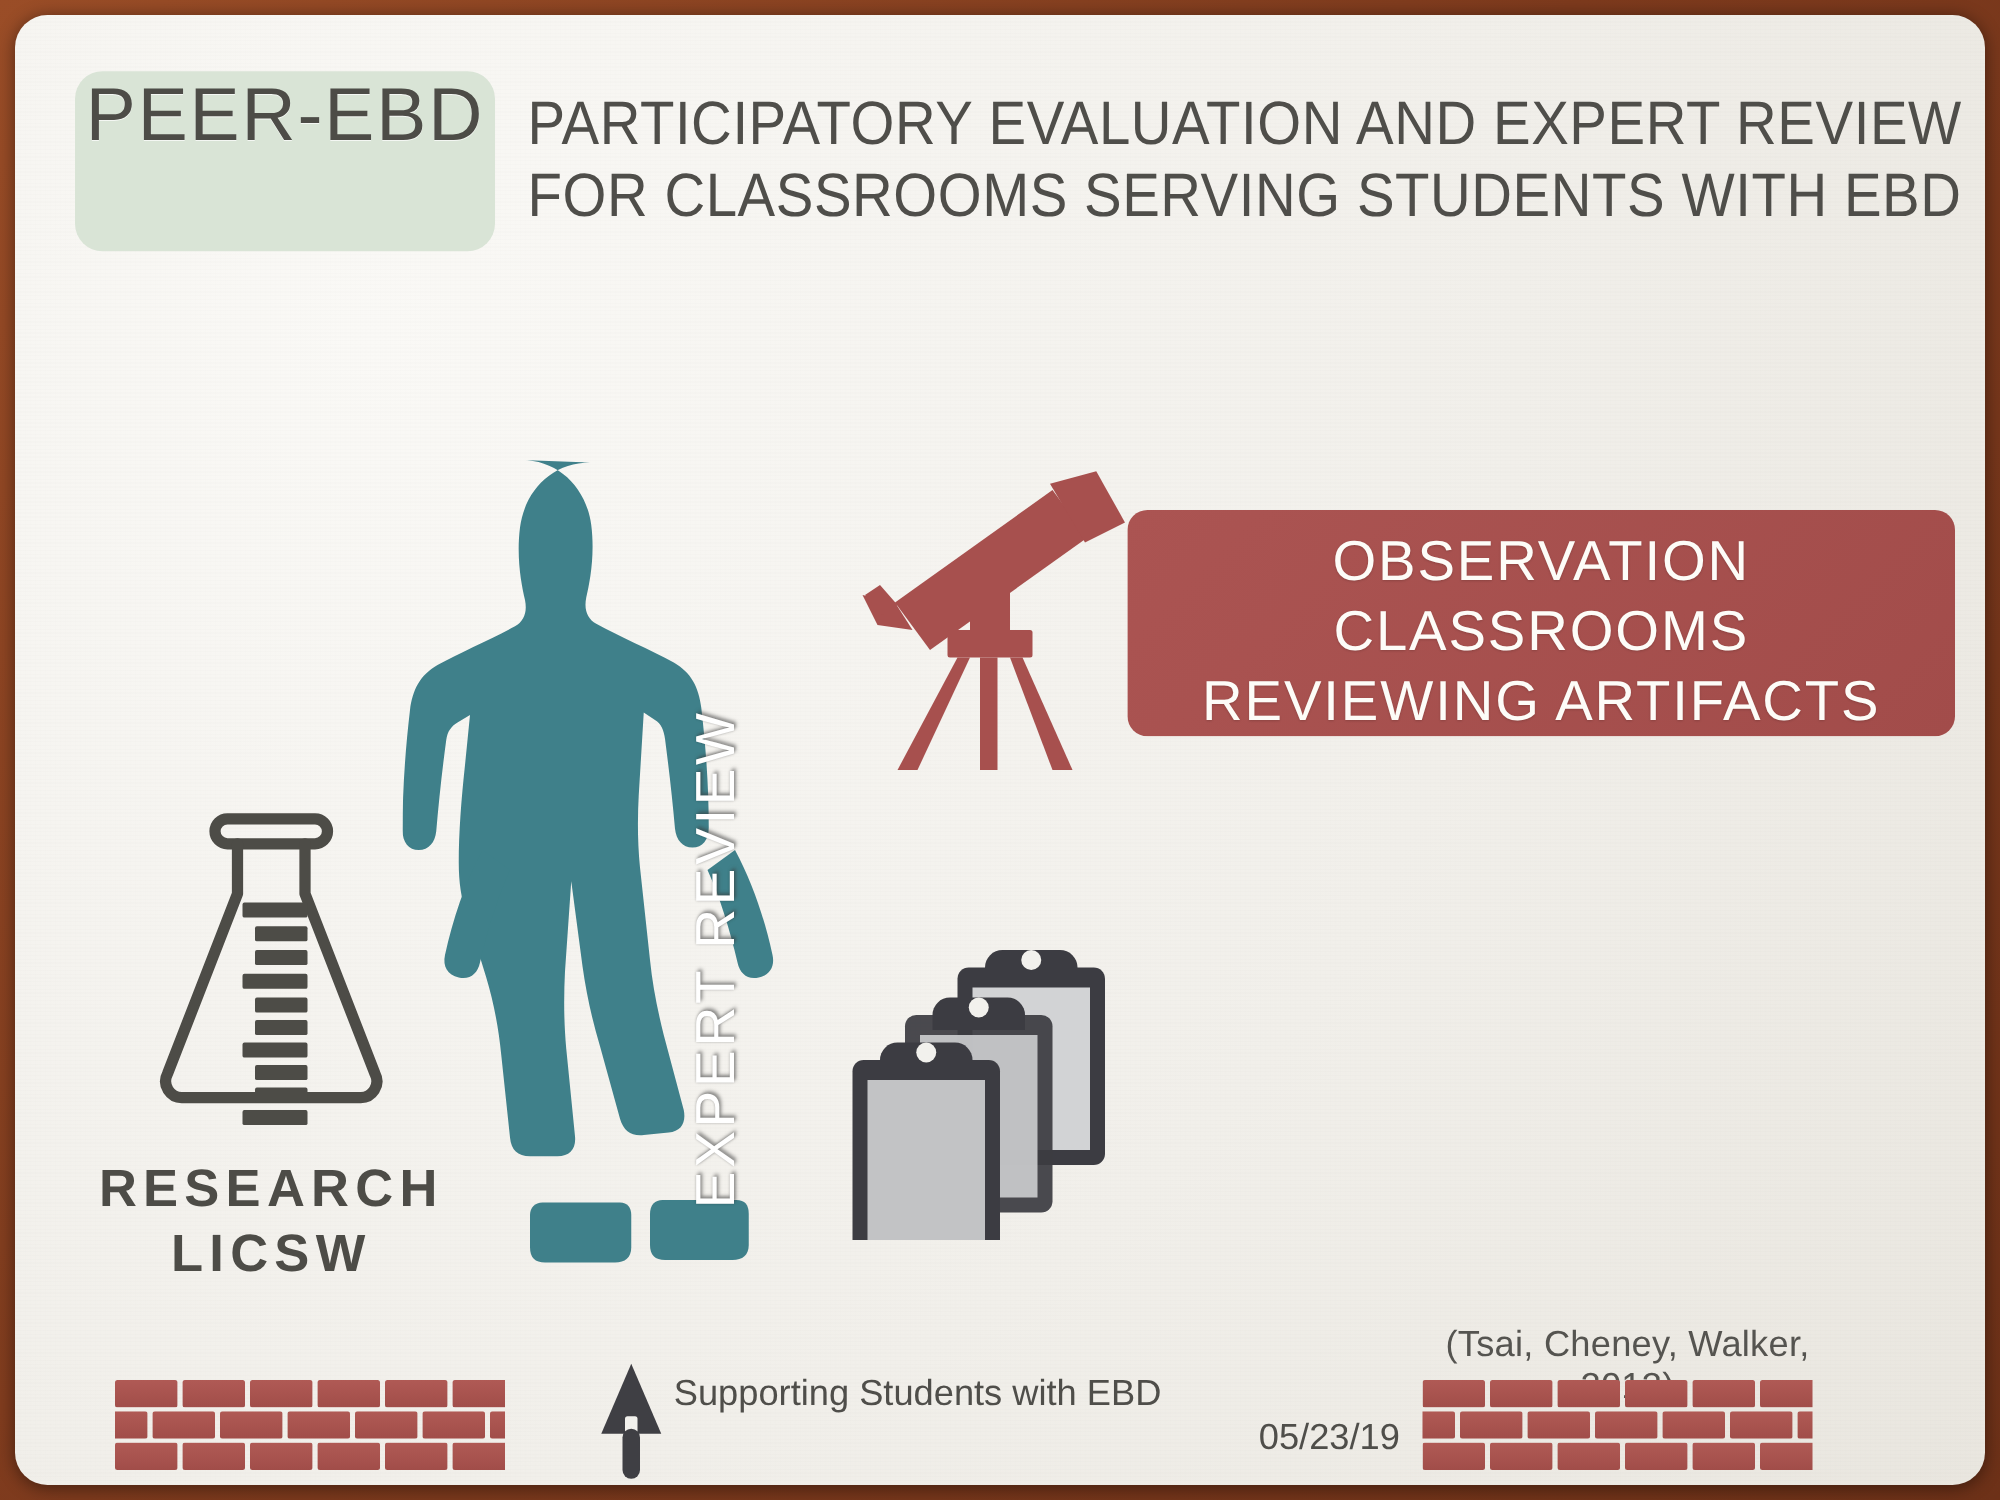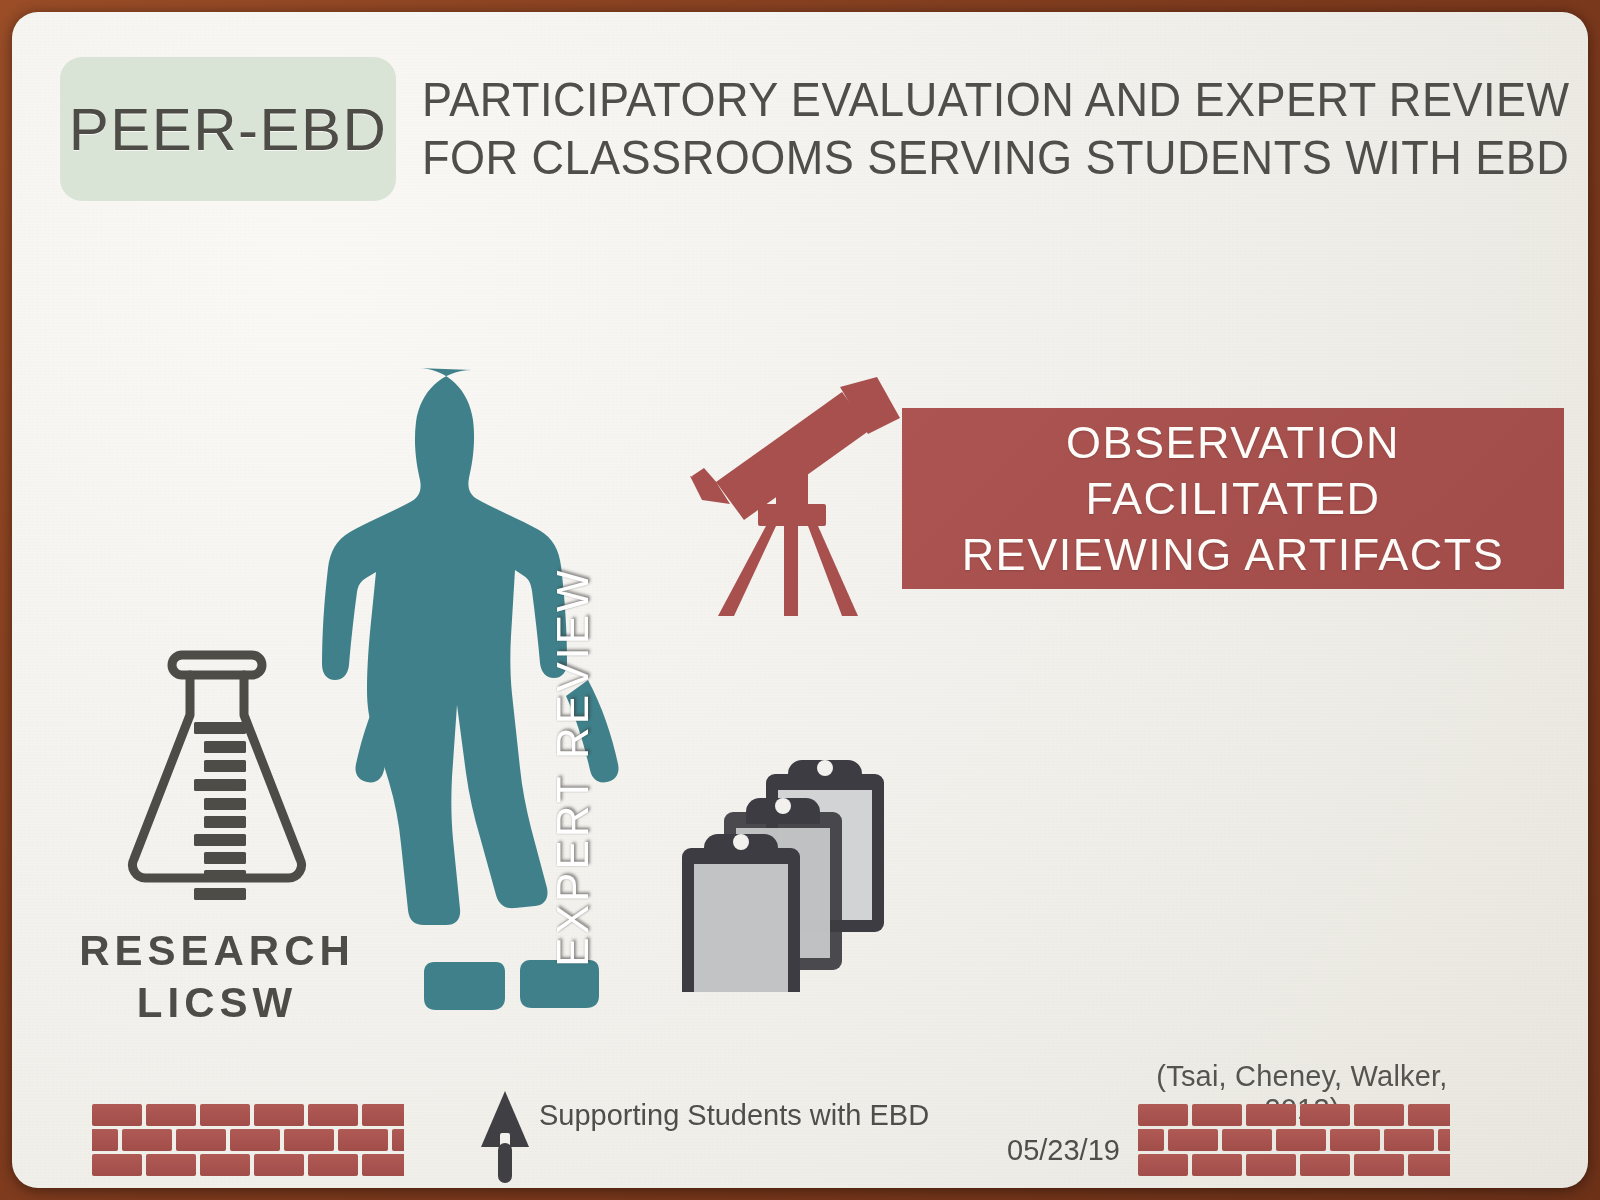--- a/index.html
+++ b/index.html
@@ -52,21 +52,21 @@
   
   #badge {
     position: absolute;
     left: 48px;
     top: 45px;
     width: 336px;
     height: 144px;
     background: #d9e4d6;
     border-radius: 22px;
     display: flex;
-    align-items: center;
+    align-items: flex-start;
     justify-content: center;
   }
   #badge-label {
     font-family: "Liberation Sans", sans-serif;
     font-size: 60px;
     font-weight: 400;
     letter-spacing: 1.5px;
     color: #4d4c47;
     text-shadow: 0 1px 0 rgba(255,255,255,.7);
     white-space: nowrap;
@@ -127,27 +127,28 @@
   
   #telescope-icon { position: absolute; left: 660px; top: 360px; }
   #clipboards-icon { position: absolute; left: 662px; top: 730px; }
 
   
   .callout {
     position: absolute;
     display: flex;
     flex-direction: column;
     align-items: center;
-    justify-content: center;
+    justify-content: flex-end;
     color: #fdfcf8;
     font-size: 45px;
     line-height: 56px;
     letter-spacing: 1.5px;
     text-align: center;
     text-shadow: 0 1px 2px rgba(0,0,0,.16);
+    border-radius: 16px;
   }
   #red-callout {
     left: 890px; top: 396px;
     width: 662px; height: 181px;
     background: #a7504e;
     background-image: linear-gradient(135deg, #ab5452 0%, #a24c4a 100%);
   }
   #green-callout {
     left: 918px; top: 769px;
     width: 630px; height: 168px;
@@ -363,21 +364,21 @@
       <g>
         <rect x="8" y="106" width="118" height="158" rx="9" fill="#3c3c42"></rect>
         <rect x="20" y="122" width="94" height="130" fill="#c2c3c5"></rect>
         <path d="M44 92 h46 a14 14 0 0 1 14 14 v12 h-74 v-12 a14 14 0 0 1 14 -14 z" fill="#3c3c42"></path>
         <circle cx="67" cy="100" r="8" fill="#f2f1ed"></circle>
       </g>
     </svg>
 
     <div id="red-callout" class="callout">
       <span class="cline">OBSERVATION</span>
-      <span class="cline">FACILITATED</span>
+      <span class="cline">CLASSROOMS</span>
       <span class="cline">REVIEWING ARTIFACTS</span>
     </div>
 
 
     <div id="citation">(Tsai, Cheney, Walker, 2013)</div>
 
     <div id="brick-wall-left" class="brick-wall">
       <div class="brick-row">
         <i class="brick"></i>
           <i class="brick"></i>

